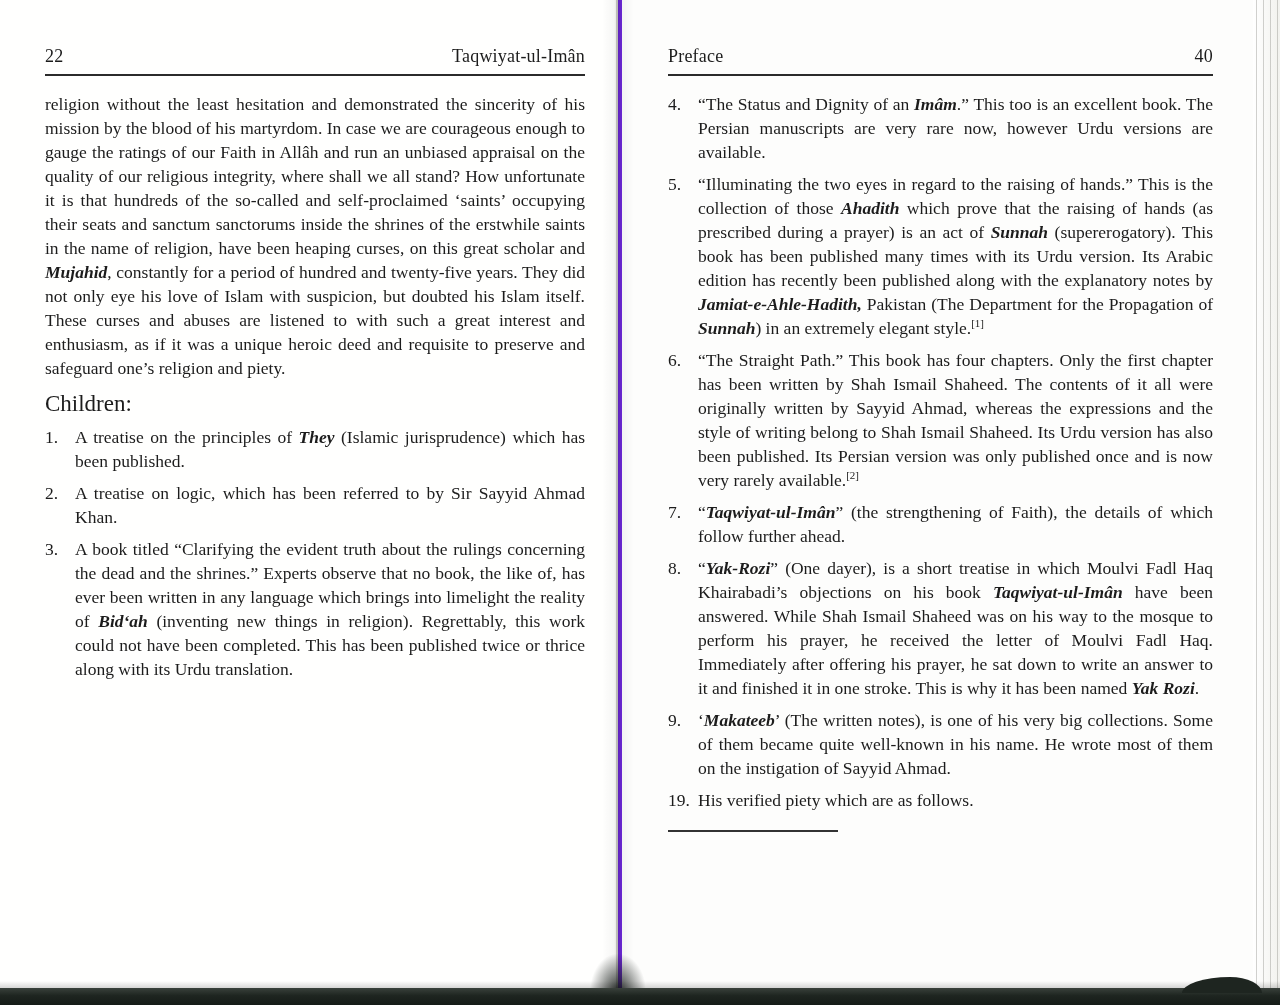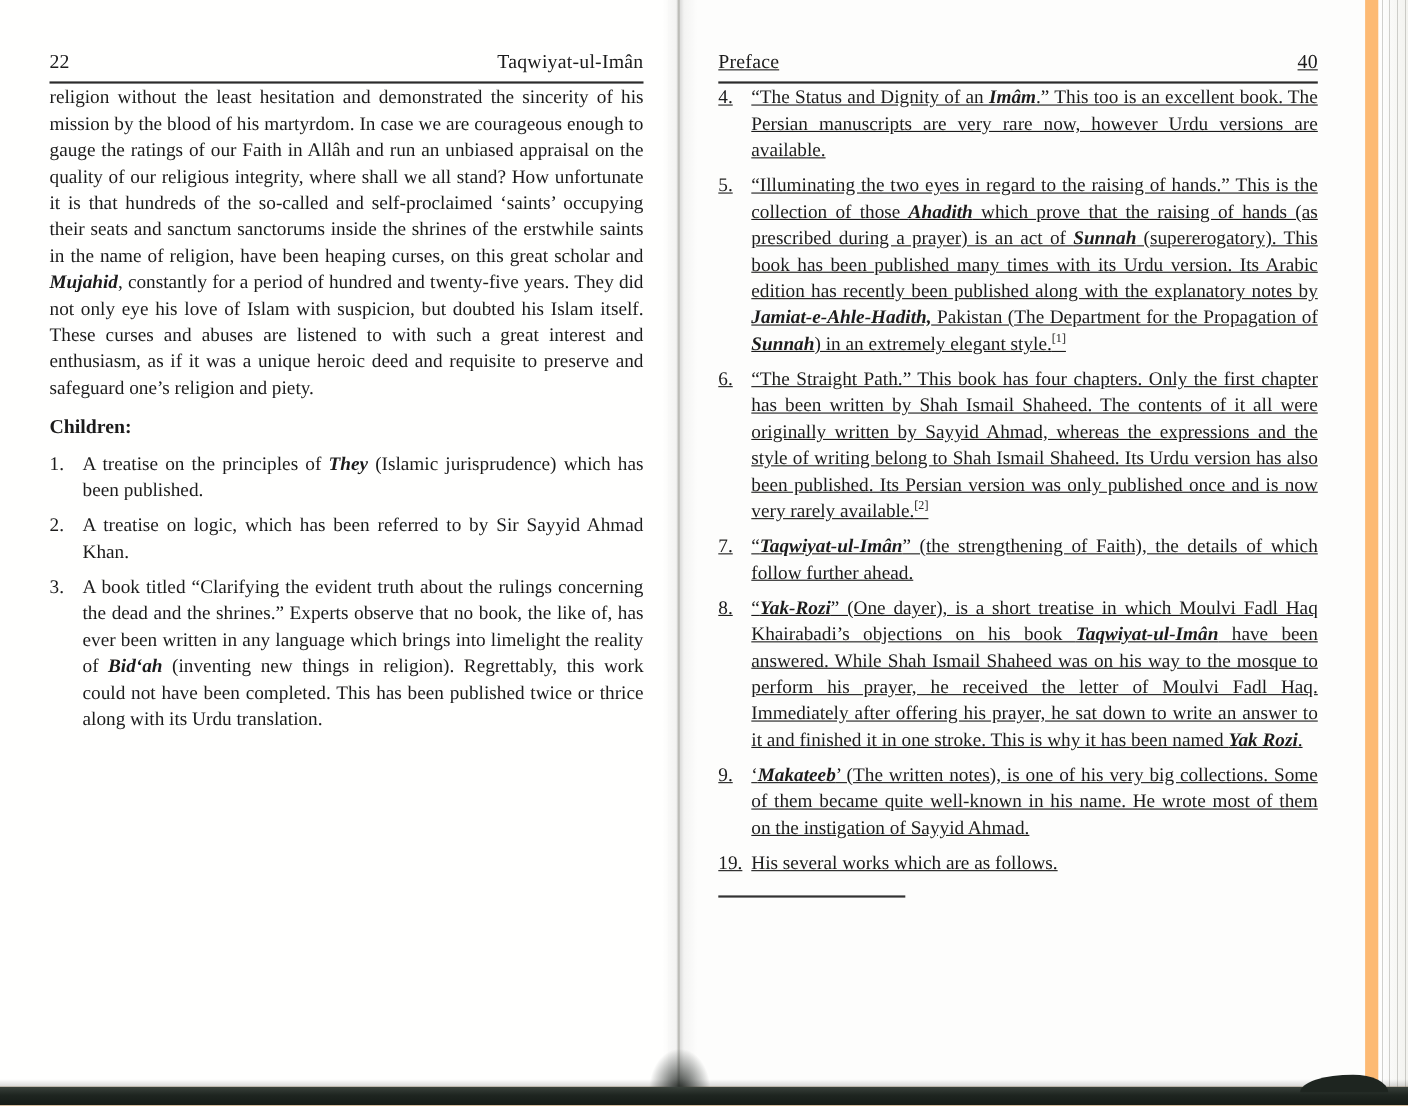--- a/index.html
+++ b/index.html
@@ -1,36 +1,36 @@
 <!DOCTYPE html>
 <html><head>
 <meta charset="utf-8">
 <style>
   html,body { margin:0; padding:0; background:#e9e9e6; }
   .scan {
     position:relative; width:1280px; height:1005px;
-    background:#fdba74; overflow:hidden;
+    background:#6d28d9; overflow:hidden;
     font-family:"Liberation Serif", serif;
     color:#1c1c1c;
   }
   .page { position:absolute; top:0; height:988px; background:#fffffe; }
   .page-left  { left:0;   width:617px; }
-  .page-right { left:607px; width:634px; background:#fdfdfc;text-decoration:underline; }
+  .page-right { left:622px; width:634px; background:#fdfdfc; }
   .inner-left  { padding:46px 32px 0 45px; }
   .inner-right { padding:46px 43px 0 46px; }
 
   .page-header {
     display:flex; justify-content:space-between; align-items:baseline;
     font-size:18px; letter-spacing:0.2px;
     padding-bottom:7px; border-bottom:2px solid #2b2b2b;
   }
-  .page-body { margin-top:0; font-size:17.5px; line-height:24px; }
+  .page-body { margin-top:16px; font-size:17.5px; line-height:24px; }
 
   .para { margin:0 0 9px; text-align:justify; }
-  .subhead { font-weight:bold; margin:12px 0 9px; font-size:18px; }
+  .subhead { font-weight:normal; margin:12px 0 9px; font-size:23px; }
   .li { display:flex; margin:0 0 8px; }
   .li .num { flex:0 0 30px; width:30px; }
   .li .li-text { flex:1; text-align:justify; }
   .em { font-style:italic; font-weight:600; }
   .sup { font-size:11px; vertical-align:super; line-height:0; }
 
   .footnotes { margin-top:18px; }
   .fn-rule { width:170px; border-top:2px solid #333; margin-bottom:7px; }
   .footnote { font-size:14.5px; line-height:21px; }
   .fn-marker { font-size:10px; vertical-align:super; line-height:0; margin-right:4px; }
@@ -121,21 +121,21 @@
           <div class="li">
             <span class="num">8.</span>
             <span class="li-text">“<span class="em">Yak-Rozi</span>” (One dayer), is a short treatise in which Moulvi Fadl Haq Khairabadi’s objections on his book <span class="em">Taqwiyat-ul-Imân</span> have been answered. While Shah Ismail Shaheed was on his way to the mosque to perform his prayer, he received the letter of Moulvi Fadl Haq. Immediately after offering his prayer, he sat down to write an answer to it and finished it in one stroke. This is why it has been named <span class="em">Yak Rozi</span>.</span>
           </div>
           <div class="li">
             <span class="num">9.</span>
             <span class="li-text">‘<span class="em">Makateeb</span>’ (The written notes), is one of his very big collections. Some of them became quite well-known in his name. He wrote most of them on the instigation of Sayyid Ahmad.</span>
           </div>
           <div class="li">
             <span class="num">19.</span>
-            <span class="li-text">His several works which are as follows.</span>
+            <span class="li-text">His verified piety which are as follows.</span>
           </div>
         </div>
       <div class="footnotes">
         <div class="fn-rule"></div>
       </div>
     </div>
   </div>
 
   <div class="gutter-shade"></div>
   <div class="gutter-line"></div>

